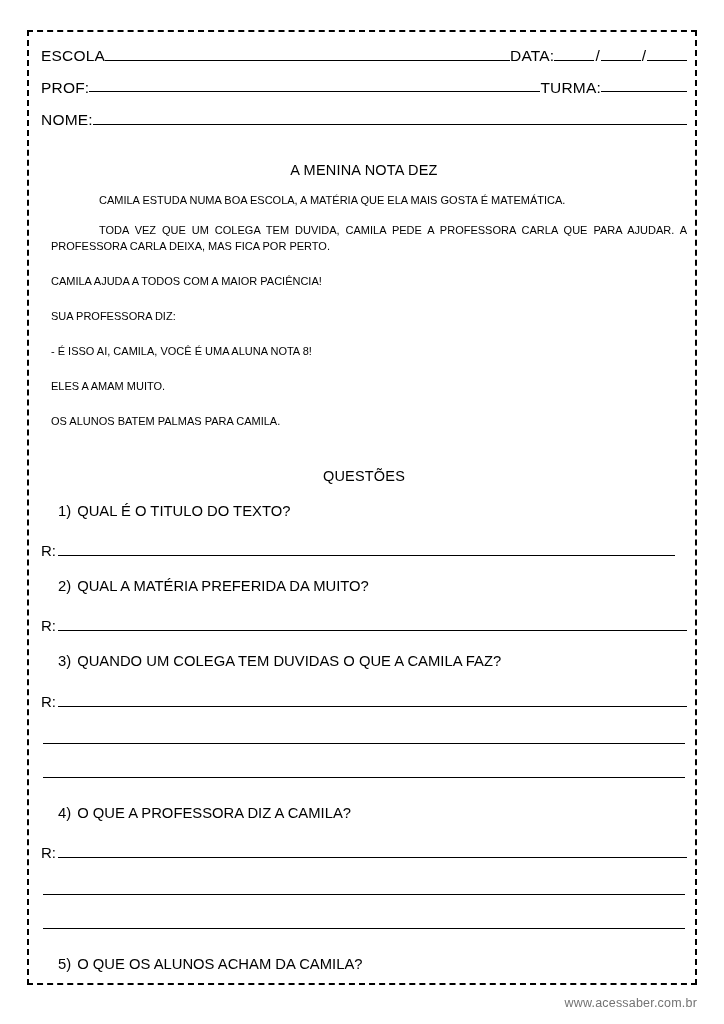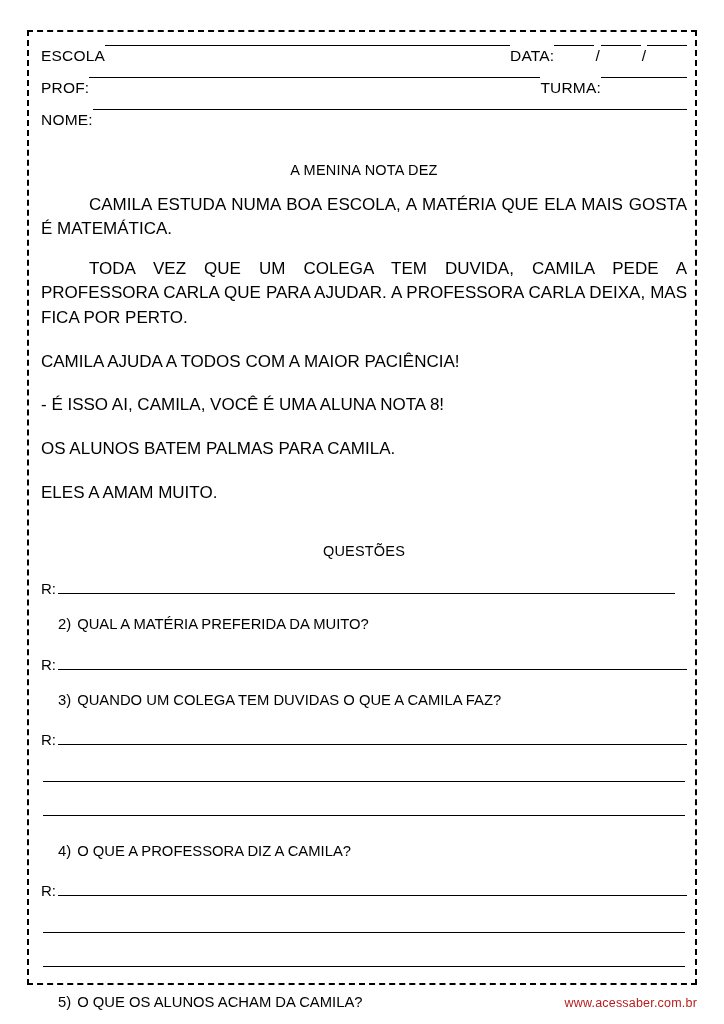--- a/index.html
+++ b/index.html
@@ -31,20 +31,21 @@
     position: absolute;
     left: 12px;
     top: 0;
     width: 646px;
     height: 100%;
   }
 
   
   .hdr-row {
     display: flex;
+    align-items: flex-end;
     font-size: 15.5px;
     line-height: 1;
     white-space: nowrap;
   }
   .hdr-row-1 { margin-top: 16px; }
   .hdr-row-2 { margin-top: 16px; }
   .hdr-row-3 { margin-top: 17px; }
 
   .hdr-label { letter-spacing: .2px; }
 
@@ -63,22 +64,22 @@
   .story {
     margin-top: 34px;
   }
   .story-title {
     text-align: center;
     font-weight: normal;
     font-size: 14.5px;
     letter-spacing: .2px;
   }
   p.para {
-    margin: 15px 0 0 0;
-    font-size: 17px;
+    margin: 15px 0 0 10px;
+    font-size: 11px;
     line-height: 1.45;
     text-align: justify;
     text-indent: 48px;
   }
   p.para.line-only { margin-top: 19px; text-indent: 0; }
 
   
   .questions-title {
     text-align: center;
     font-weight: normal;
@@ -112,21 +113,21 @@
     margin-left: 2px;
     margin-right: 2px;
   }
 
   
   #site-footer {
     position: absolute;
     right: 27px;
     top: 996px;
     font-size: 12.5px;
-    color: #b91c1c;
+    color: #737373;
     letter-spacing: .2px;
   }
 </style>
 </head>
 <body>
 
 <div id="worksheet-frame">
   <div class="inner">
 
     <div class="hdr-row hdr-row-1">
@@ -151,28 +152,32 @@
       <span class="hdr-label">NOME:</span>
       <span class="rule grow"></span>
     </div>
 
     <div class="story">
       <div class="story-title">A MENINA NOTA DEZ</div>
 
       <p class="para">CAMILA ESTUDA NUMA BOA ESCOLA, A MATÉRIA QUE ELA MAIS GOSTA É MATEMÁTICA.</p>
       <p class="para">TODA VEZ QUE UM COLEGA TEM DUVIDA, CAMILA PEDE A PROFESSORA CARLA QUE PARA AJUDAR. A PROFESSORA CARLA DEIXA, MAS FICA POR PERTO.</p>
       <p class="para line-only">CAMILA AJUDA A TODOS COM A MAIOR PACIÊNCIA!</p>
+      <p class="para line-only">SUA PROFESSORA DIZ:</p>
       <p class="para line-only">- É ISSO AI, CAMILA, VOCÊ É UMA ALUNA NOTA 8!</p>
+      <p class="para line-only">ELES A AMAM MUITO.</p>
       <p class="para line-only">OS ALUNOS BATEM PALMAS PARA CAMILA.</p>
-      <p class="para line-only">ELES A AMAM MUITO.</p>
     </div>
 
     <div class="questions-title">QUESTÕES</div>
 
     <div class="q-block">
+      <div class="q-text">
+        <span class="q-num">1)</span><span>QUAL É O TITULO DO TEXTO?</span>
+      </div>
       <div class="answer-row">
         <span class="answer-label">R:</span>
         <span class="rule grow" style="margin-right:12px"></span>
       </div>
     </div>
 
     <div class="q-block">
       <div class="q-text">
         <span class="q-num">2)</span><span>QUAL A MATÉRIA PREFERIDA DA MUITO?</span>
       </div>

